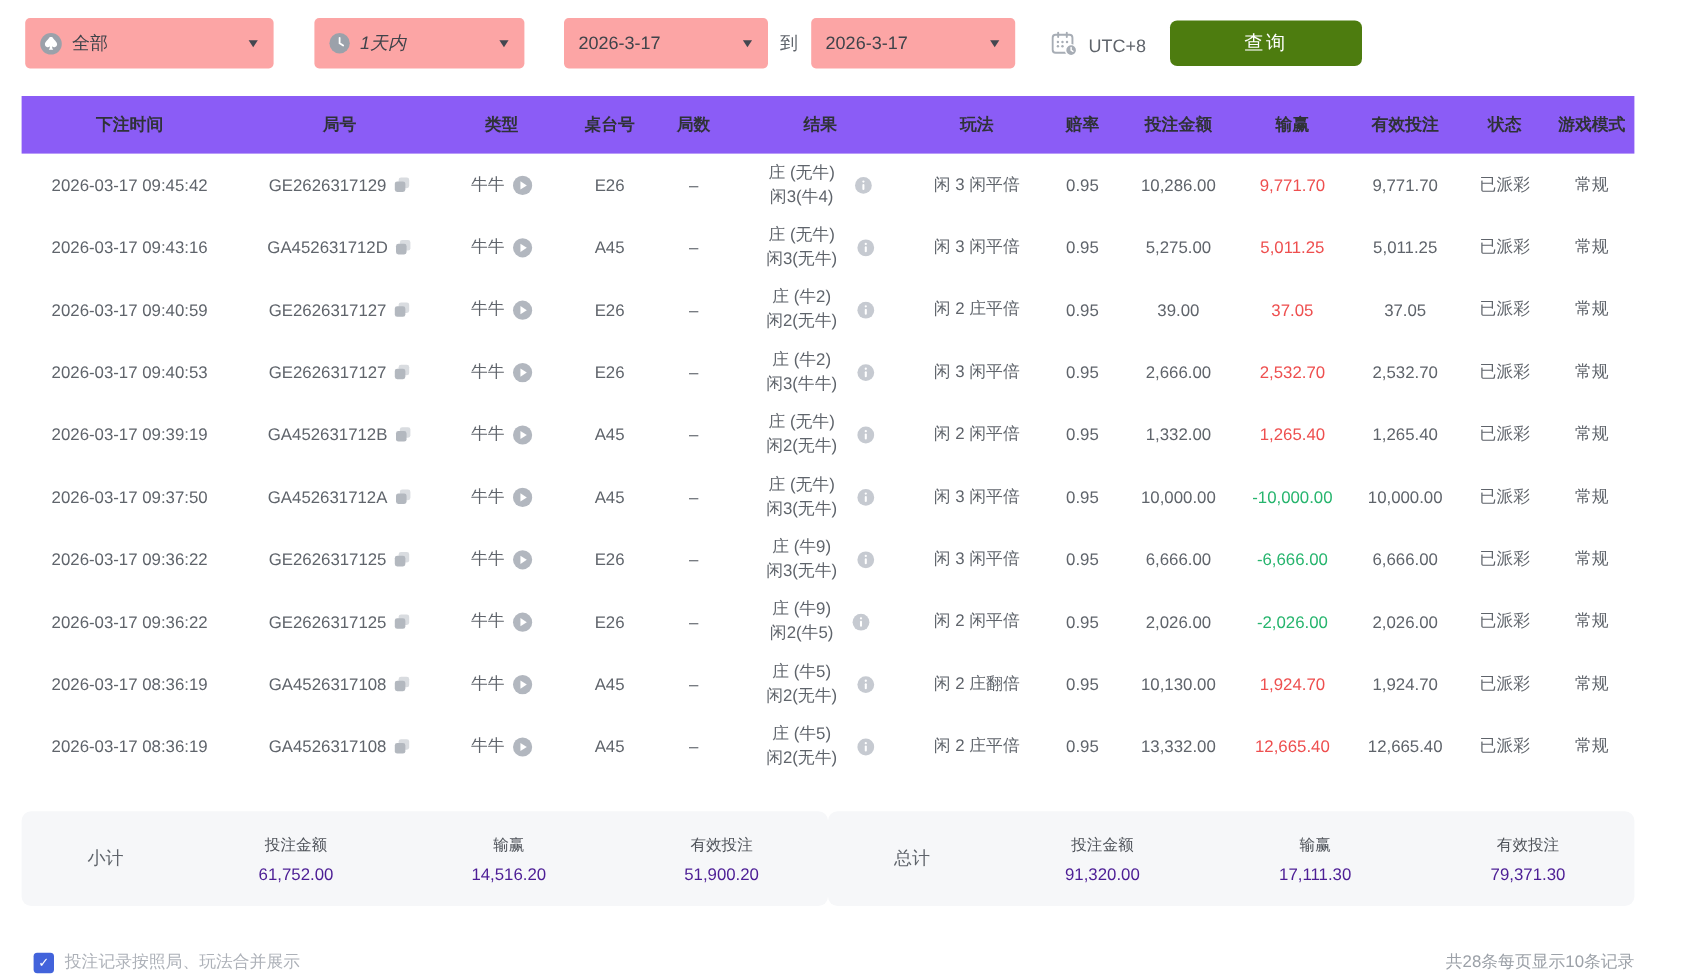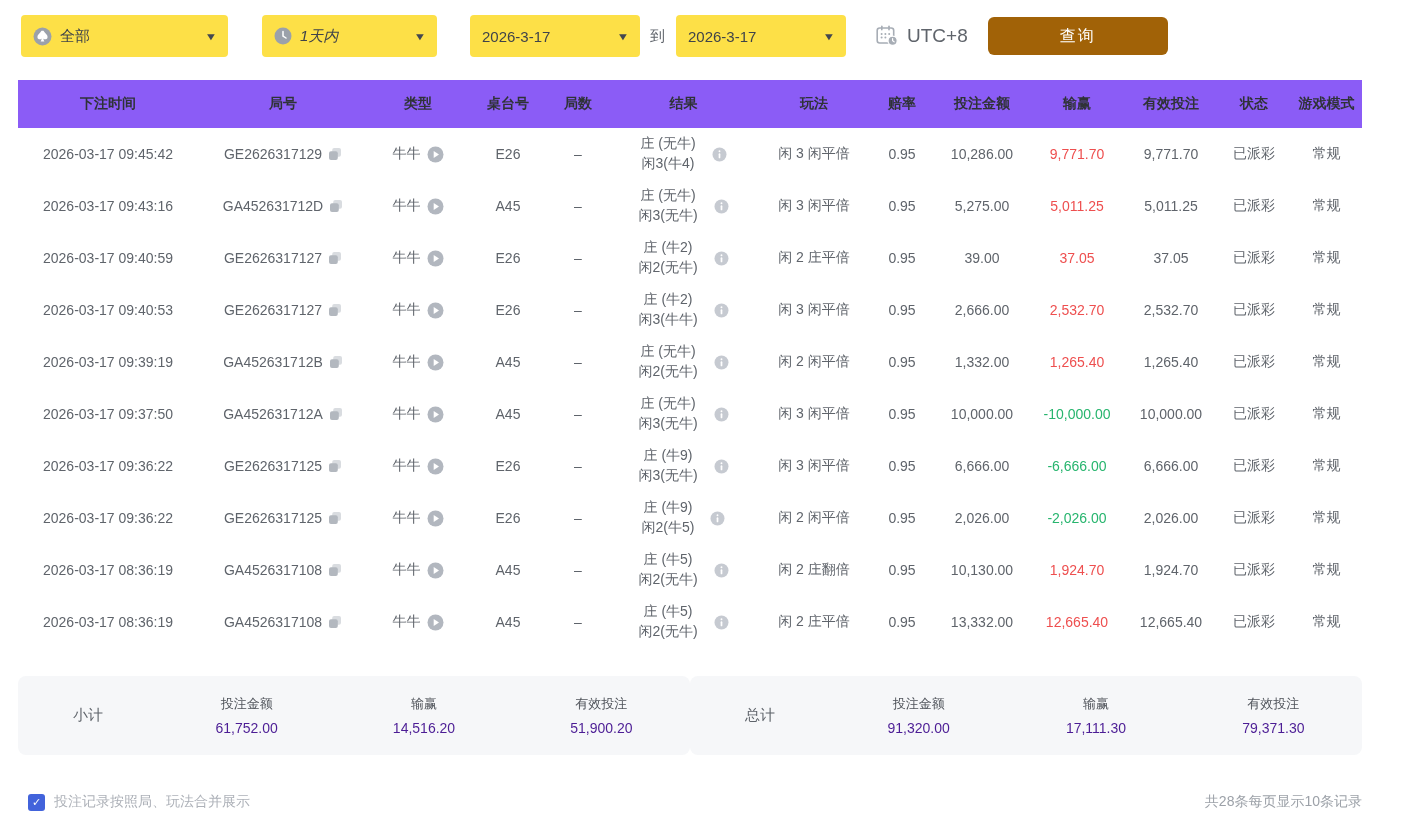--- a/index.html
+++ b/index.html
@@ -2,35 +2,35 @@
 <html><head>
 <meta charset="utf-8">
 <style>
   * { margin:0; padding:0; box-sizing:border-box; }
   html,body { width:1404px; height:815px; background:#fff; overflow:hidden;
     font-family:"Liberation Sans","DejaVu Sans",sans-serif; }
   .page { width:1344px; margin-left:18px; }
 
   
   .filter-bar { display:flex; align-items:center; margin-top:15px; height:42px; }
-  .f-item { background:#fde047; border-radius:4px; height:42px; display:flex;
+  .f-item { background:#fca5a5; border-radius:4px; height:42px; display:flex;
     align-items:center; padding:0 12px; font-size:15px; color:#3f434a; }
   .f-item .f-icon { display:flex; margin-right:8px; }
   .f-caret { margin-left:auto; font-size:10px; color:#434750; transform:scaleX(1.3); }
   .f-game { width:207px; margin-left:3px; }
   .f-time { width:175px; margin-left:34px;font-style:italic; }
   .f-date1 { width:170px; margin-left:33px; }
   .f-to { margin-left:10px; font-size:15px; color:#5f646b; }
   .f-date2 { width:170px; margin-left:11px; }
-  .f-tz { display:flex; align-items:flex-start; gap:9px; margin-left:30px; font-size:19px; color:#5f646b; }
+  .f-tz { display:flex; align-items:flex-end; gap:9px; margin-left:30px; font-size:15px; color:#5f646b; }
   .f-search { width:189px; margin-left:28px; }
   .f-search input { border:none; outline:none; background:transparent; width:130px;
     font-size:15px; color:#3f434a; font-family:inherit; }
   .f-search input::placeholder { color:#b8bdc4; }
-  .query-btn { width:180px; height:38px; margin-left:20px; background:#a16207; color:#fff;
+  .query-btn { width:160px; height:38px; margin-left:20px; background:#4d7c0f; color:#fff;
     font-size:16px; border:none; border-radius:6px; cursor:pointer; display:flex;
     align-items:center; justify-content:center; letter-spacing:2px; font-family:inherit; }
 
   
   .tbl { margin-top:23px; }
   .thead, .tr { display:grid;
     grid-template-columns:180px 170px 100px 80px 60px 151px 110px 66px 94px 96px 92px 74px 71px; }
   .thead { height:48px; background:#8b5cf6; align-items:center; }
   .th { font-size:14px; font-weight:bold; color:#2f3237; text-align:center; }
   .tr { height:52px; align-items:center; }

